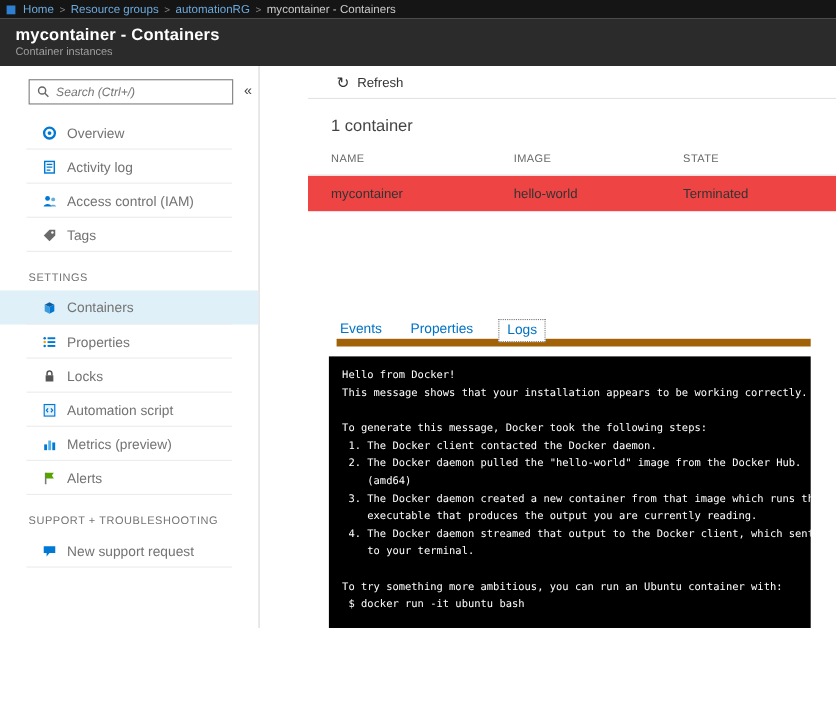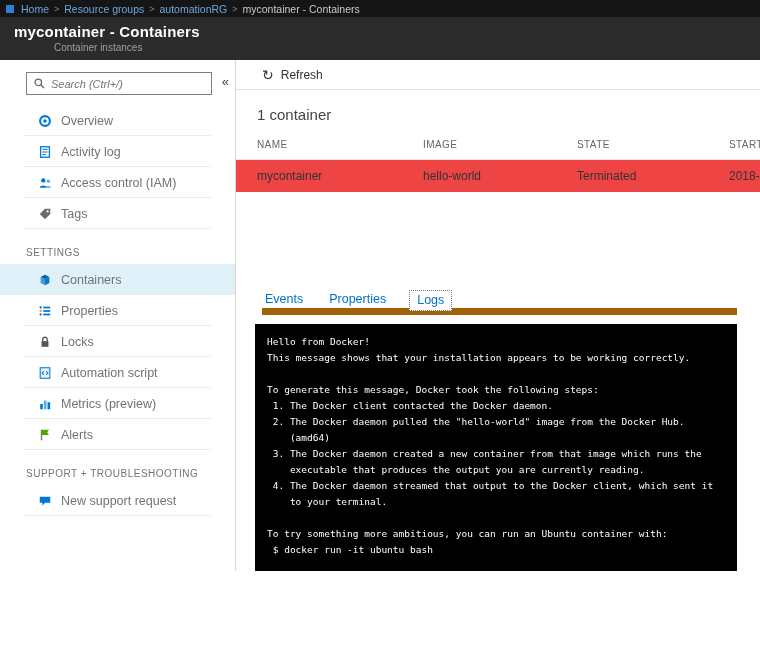--- a/index.html
+++ b/index.html
@@ -10,23 +10,23 @@
   .crumb-bar { height:17px; background:#151515; display:flex; align-items:center;
     padding:4px 6px; font-size:10.5px; gap:5px; white-space:nowrap; }
   .crumb-link { color:#6ca9dc; cursor:pointer; }
   .crumb-sep { color:#8a8a8a; font-size:9px; }
   .crumb-current { color:#c9c9c9; }
   .azure-mark { width:8px; height:8px; background:#2f7fd0; display:inline-block; margin-right:2px; }
 
   
   .page-header { height:43px; background:#2b2b2b; padding:6px 14px 0 14px; }
   .page-title { color:#fff; font-size:15px; font-weight:bold; letter-spacing:.2px; }
-  .page-subtitle { color:#9f9f9f; font-size:10px; margin-top:2px;margin-left:40px; }
-
-  .content { display:flex; height:511px; }
+  .page-subtitle { color:#9f9f9f; font-size:10px; margin-top:2px; }
+
+  .content { display:flex; height:511px;gap:44px; }
 
   
   .sidebar { width:236px; min-width:236px; background:#fff; border-right:1px solid #d6d6d6;
     position:relative; padding-top:12px; overflow:hidden; }
   .search-box { margin-left:26px; width:186px; height:23px; border:1px solid #7e7e7e;
     display:flex; align-items:center; padding:0 6px; gap:5px; background:#fff; }
   .search-box input { border:0; outline:0; flex:1; min-width:0; font-size:11px; font-style:italic;
     color:#555; font-family:"Liberation Sans", sans-serif; background:transparent; }
   .collapse-btn { position:absolute; top:15px; right:6px; color:#444; font-size:13px; cursor:pointer; line-height:1; }
   .nav { margin-top:10px; }

